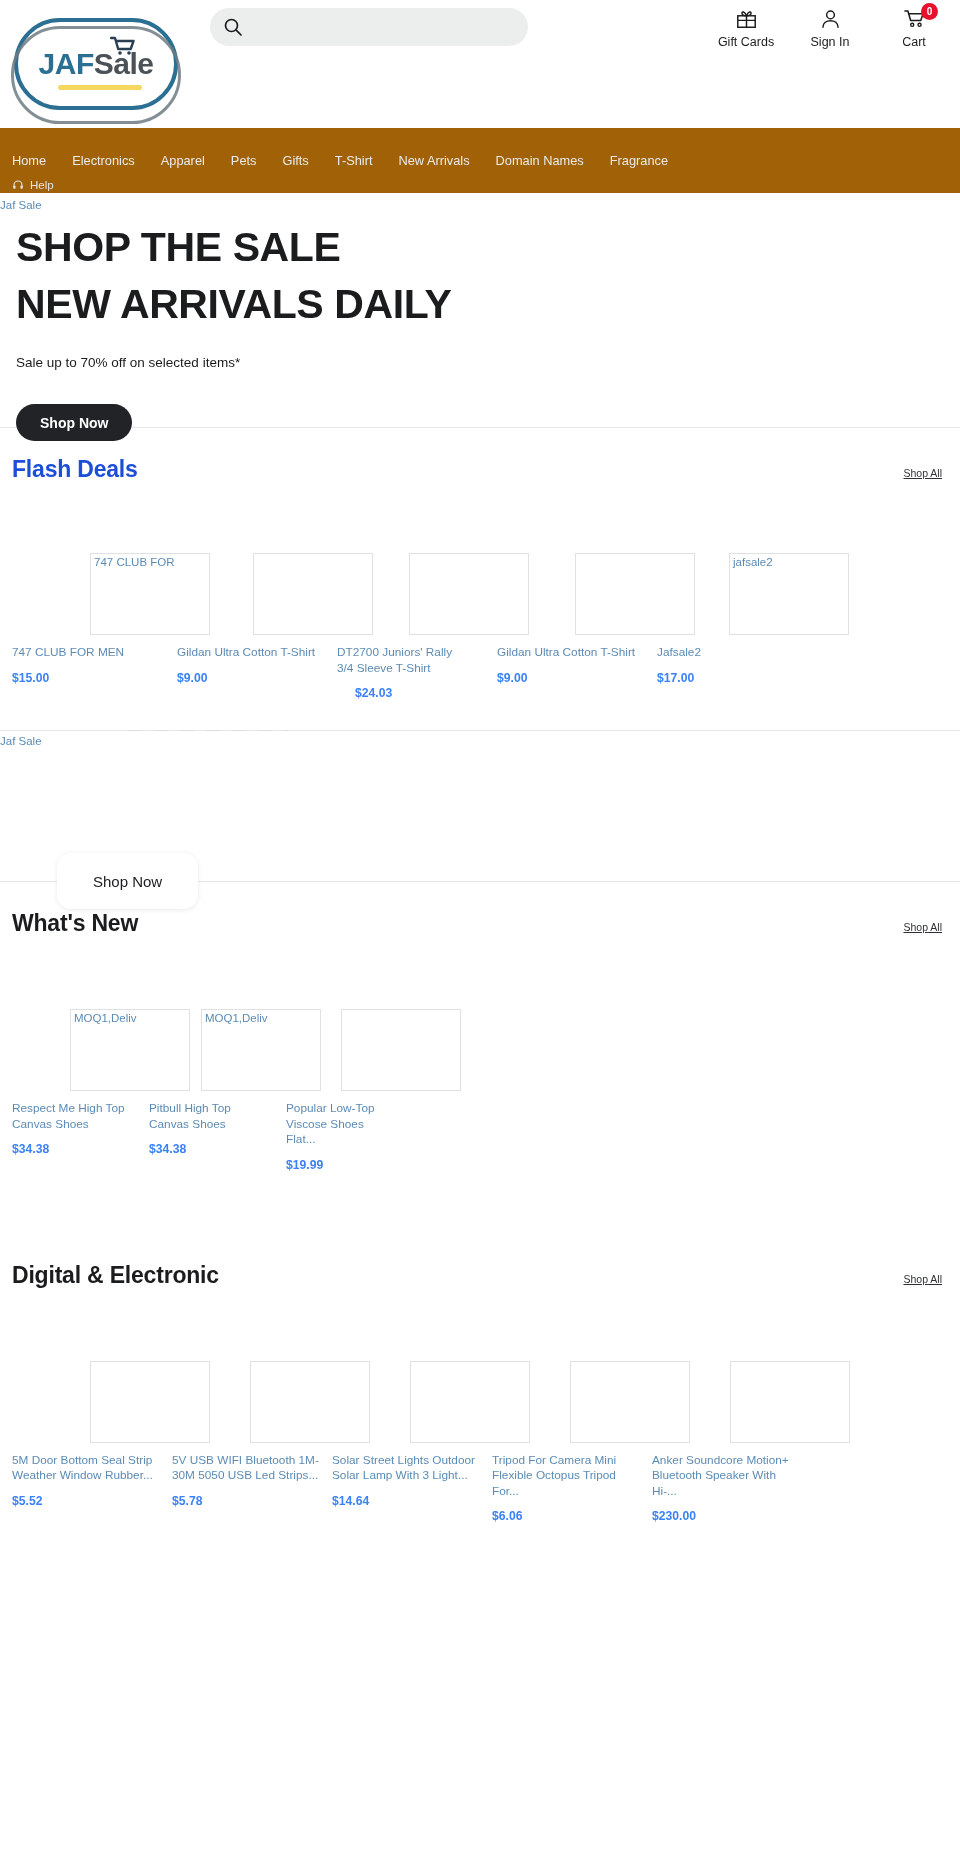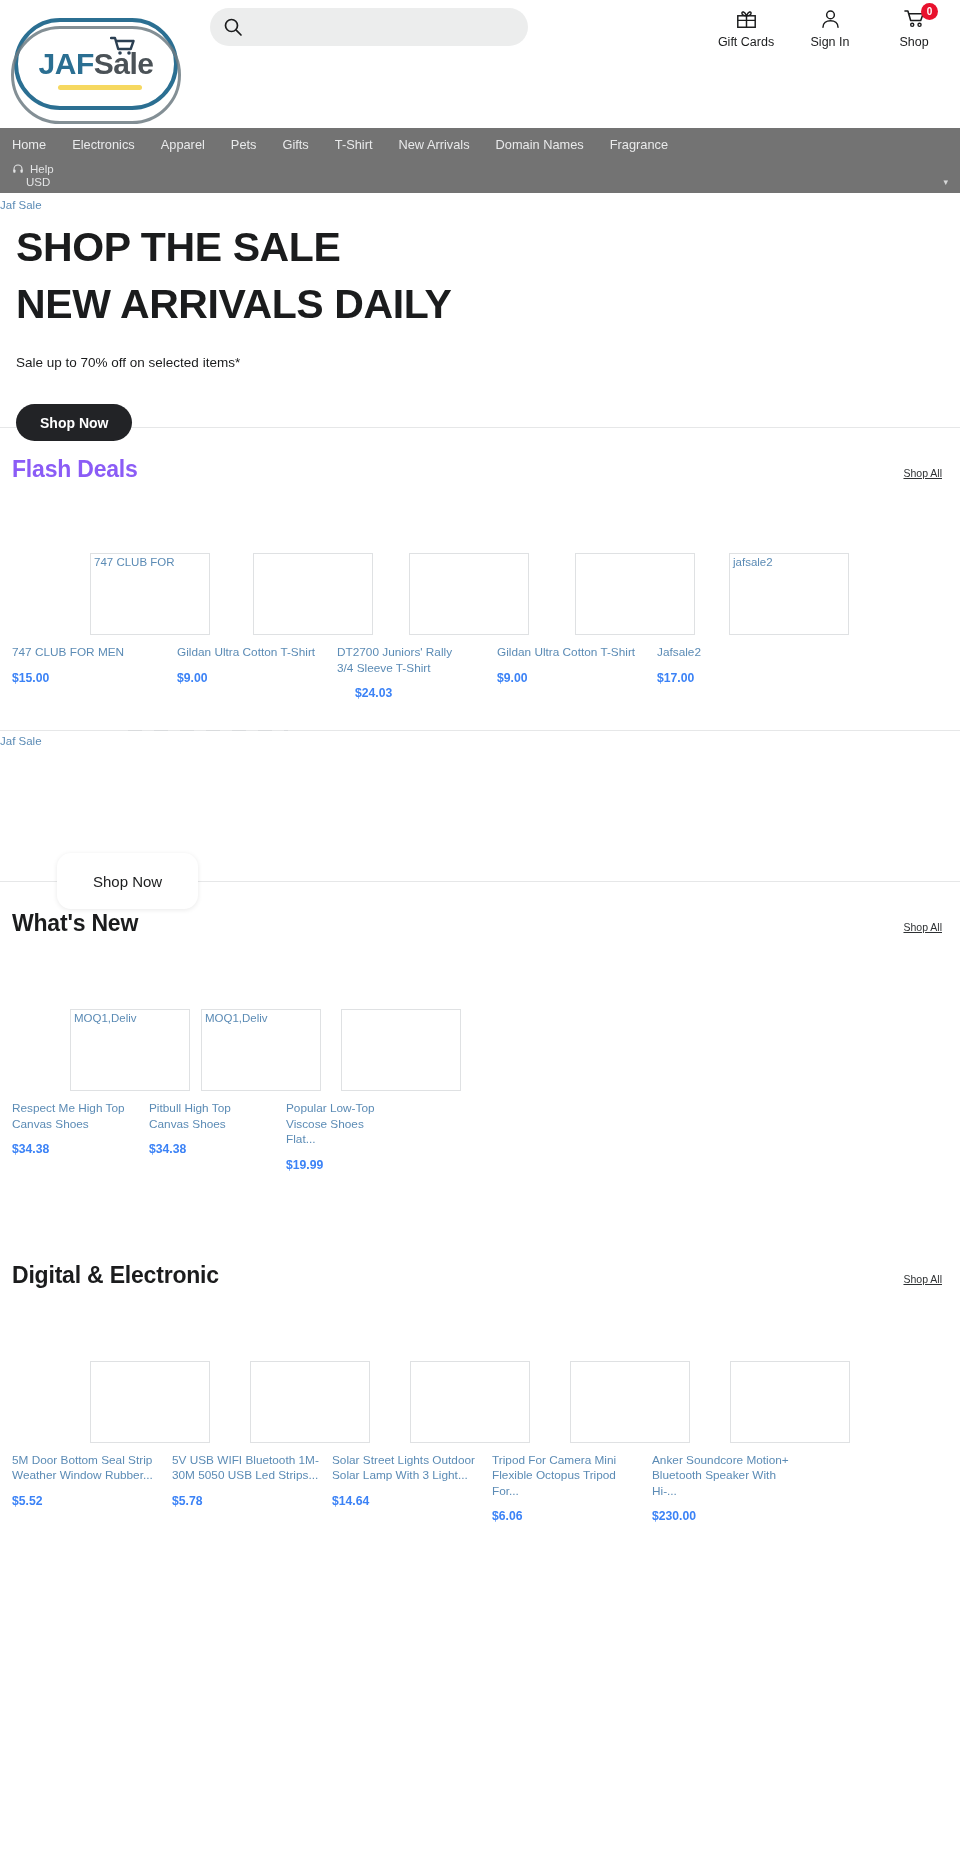--- a/index.html
+++ b/index.html
@@ -133,23 +133,23 @@
     border-radius: 50%;
     font-size: 10px;
     font-weight: 700;
     display: flex;
     align-items: center;
     justify-content: center;
   }
 
   
   .navbar {
-    background: #737373;
+    background: #a16207;
     color: #e9eaeb;
-    padding: 0 12px;
+    padding: 16px 12px;
     height: 65px;
     position: relative;
   }
   .nav-main {
     display: flex;
     align-items: center;
     gap: 26px;
     height: 34px;
     padding-left: 0px;
   }
@@ -234,21 +234,21 @@
     display: flex;
     align-items: baseline;
     justify-content: space-between;
     padding: 28px 0 0 0;
   }
   .section-title {
     font-size: 23px;
     font-weight: 700;
     letter-spacing: -.2px;
   }
-  .section-title.flash { color: #8b5cf6; }
+  .section-title.flash { color: #1d4ed8; }
   .shop-all {
     font-size: 10.5px;
     color: #2e3133;
     text-decoration: underline;
     cursor: pointer;
     white-space: nowrap;
     padding-right: 6px;
   }
 
   .prod-row {
@@ -374,21 +374,21 @@
       <span class="lbl">Sign In</span>
     </div>
 
     <div class="head-action">
       <span class="cart-badge">0</span>
       <svg width="23" height="22" viewBox="0 0 24 24" fill="none">
         <path d="M1.6 3.2h3.2l3 10.4h11l2.6-7.4H6.2" stroke="#1b1c1d" stroke-width="1.7" stroke-linecap="round" stroke-linejoin="round"></path>
         <circle cx="9.5" cy="18.4" r="1.7" stroke="#1b1c1d" stroke-width="1.5"></circle>
         <circle cx="17.5" cy="18.4" r="1.7" stroke="#1b1c1d" stroke-width="1.5"></circle>
       </svg>
-      <span class="lbl">Shop</span>
+      <span class="lbl">Cart</span>
     </div>
 
   </div>
 </div>
 
 <div class="navbar">
   <div class="nav-main">
     <span class="nav-item">Home</span>
     <span class="nav-item">Electronics</span>
     <span class="nav-item">Apparel</span>

